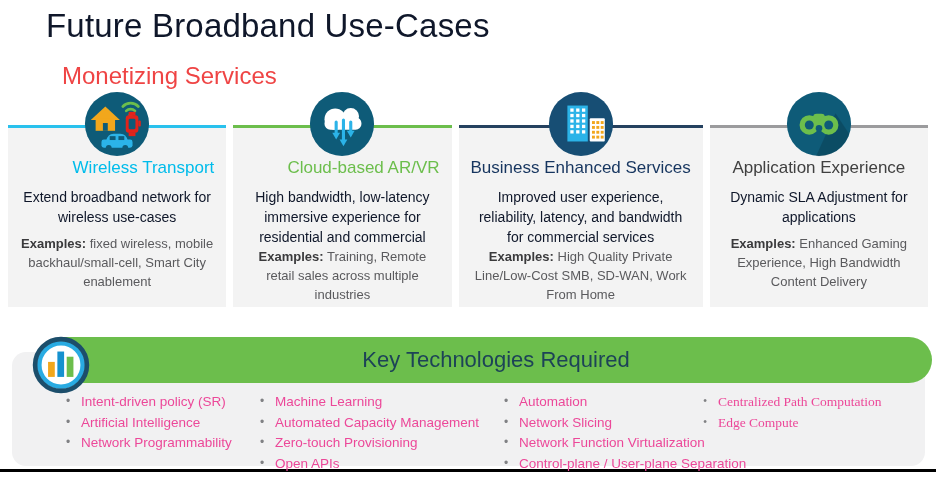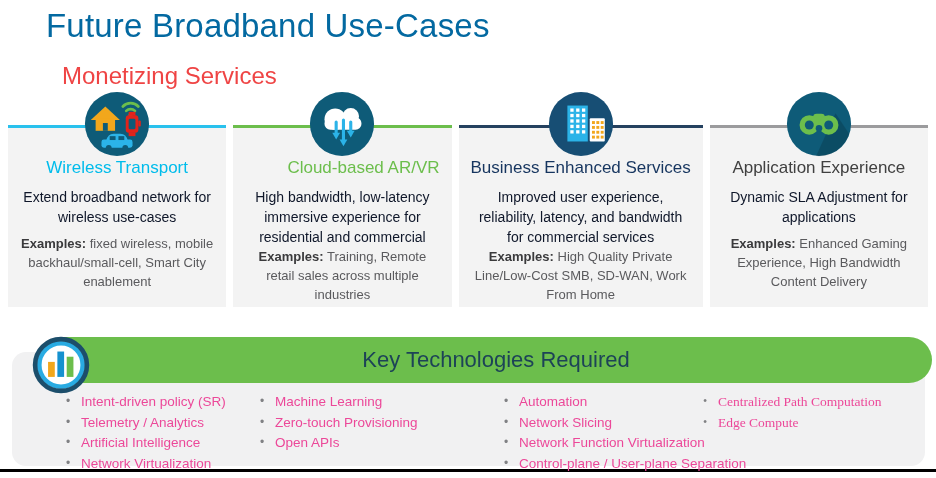--- a/index.html
+++ b/index.html
@@ -2,32 +2,32 @@
 <html><head>
 <meta charset="utf-8">
 <style>
   html,body{margin:0;padding:0;background:#fff;}
   .slide{
     position:relative;width:936px;height:478px;overflow:hidden;background:#fff;
     font-family:"Liberation Sans",sans-serif;
   }
   
   .hdr{position:absolute;left:46px;top:6px;}
-  .hdr h1{margin:0;font-size:33px;font-weight:400;color:#0369a1;line-height:40px;letter-spacing:.2px;}
+  .hdr h1{margin:0;font-size:33px;font-weight:400;color:#0f172a;line-height:40px;letter-spacing:.2px;}
   .hdr h2{margin:16px;font-size:24px;font-weight:400;color:#ef4444;line-height:28px;}
   
   .cards{position:absolute;left:8px;top:90px;width:920px;display:flex;gap:7px;}
   .card{flex:1;position:relative;}
   .card-icon{position:absolute;left:50%;top:0;transform:translateX(-50%);width:68px;height:68px;z-index:2;}
   .card-body{
     margin-top:35px;height:182px;box-sizing:border-box;background:#F3F3F3;
     border-top:3px solid #ccc;padding:30px 12px 10px;text-align:center;
     display:flex;flex-direction:column;
   }
-  .card.c0 .card-body{border-top-color:#29C1ED;}
+  .card.c0 .card-body{border-top-color:#29C1ED;align-items:flex-end;}
   .card.c1 .card-body{border-top-color:#6CBE4C;align-items:flex-end;}
   .card.c2 .card-body{border-top-color:#25415F;}
   .card.c3 .card-body{border-top-color:#9B9B9D;}
   .card-title{margin:0 0 9px;font-size:17px;font-weight:400;white-space:nowrap;}
   .card.c0 .card-title{color:#00BCEB;}
   .card.c1 .card-title{color:#6CBE4C;}
   .card.c2 .card-title{color:#16355F;}
   .card.c3 .card-title{color:#404040;}
   .card-desc{margin:0;font-size:14px;color:#0f172a;line-height:20px;}
   .card-ex{margin-top:auto;margin-bottom:6px;font-size:13px;color:#5A5A5D;line-height:19px;}
@@ -181,26 +181,26 @@
     <circle cx="28" cy="28" r="25" fill="#fff"></circle>
     <rect x="15.5" y="25" width="6.5" height="14.5" fill="#F2A71C"></rect>
     <rect x="24.5" y="15" width="6.5" height="24.5" fill="#1591CF"></rect>
     <rect x="33.5" y="20" width="6.5" height="19.5" fill="#6CBE4C"></rect>
     <circle cx="28" cy="28" r="21" stroke="#29ABE2" stroke-width="4.5" fill="none"></circle>
     <circle cx="28" cy="28" r="25" stroke="#1C4E6B" stroke-width="4.5" fill="none"></circle>
   </svg>
 
   <ul class="kt-col k0">
     <li>Intent-driven policy (SR)</li>
-    <li>Telemetry / Analytics</li>
     <li>Artificial Intelligence</li>
-    <li>Network Virtualization</li>
+    <li>Network Programmability</li>
   </ul>
   <ul class="kt-col k1">
     <li>Machine Learning</li>
+    <li>Automated Capacity Management</li>
     <li>Zero-touch Provisioning</li>
     <li>Open APIs</li>
   </ul>
   <ul class="kt-col k2">
     <li>Automation</li>
     <li>Network Slicing</li>
     <li>Network Function Virtualization</li>
     <li>Control-plane / User-plane Separation</li>
   </ul>
   <ul class="kt-col k3">

